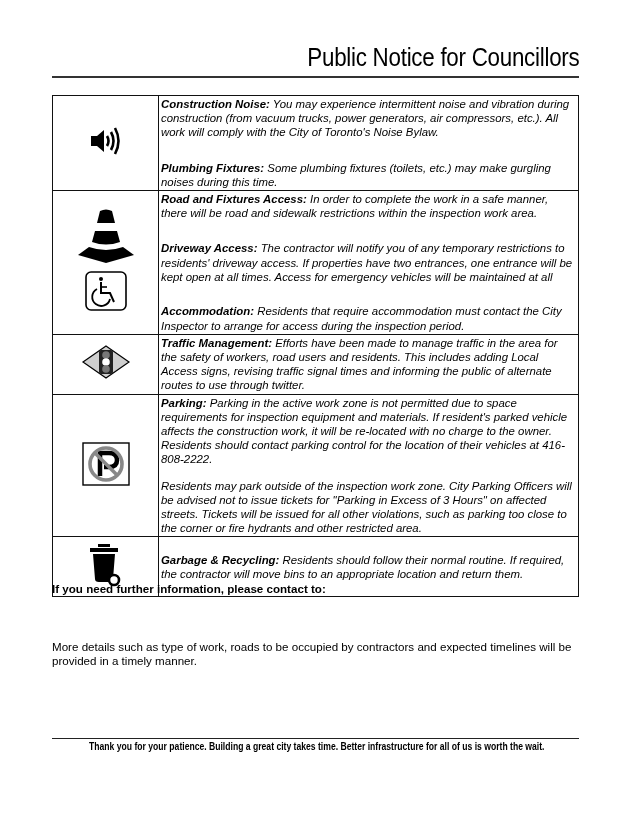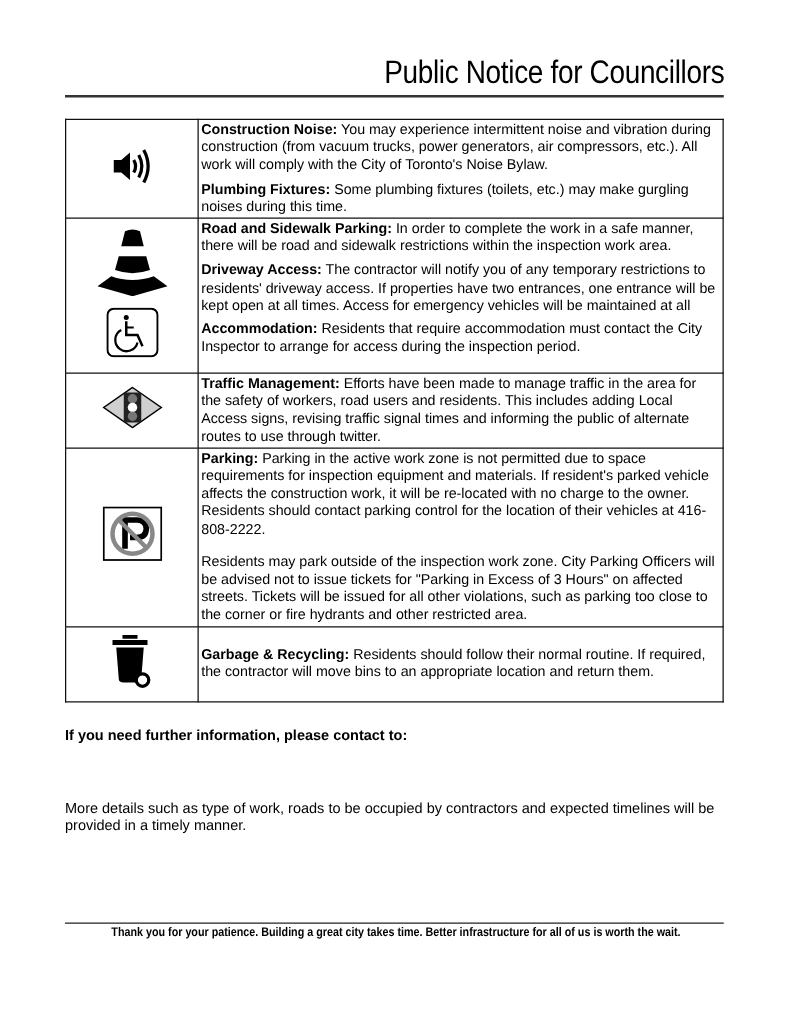--- a/index.html
+++ b/index.html
@@ -5,25 +5,25 @@
   html, body { margin:0; padding:0; background:#fff; }
   body { width:630px; height:815px; position:relative; overflow:hidden; font-family:"Liberation Sans", sans-serif; color:#000; }
   .header { position:absolute; left:52px; top:38px; width:527px; height:36px; }
   .logo { position:absolute; left:0; top:4px; height:30px; display:flex; align-items:flex-end; }
   .logo svg { display:block; }
   .logo-text { font-family:"Liberation Sans", sans-serif; font-weight:bold; font-size:24px; letter-spacing:-1.5px; transform:scaleX(0.82); transform-origin:left bottom; line-height:24px; margin-left:3px; margin-bottom:-1px; }
   .page-title { position:absolute; right:0; top:4px; font-size:26px; transform:scaleX(0.86); transform-origin:right top; white-space:nowrap; letter-spacing:-0.3px; }
   .header-rule { position:absolute; left:52px; top:76px; width:527px; height:2px; background:#333; }
 
   table.notice { position:absolute; left:52px; top:95px; width:527px; border-collapse:collapse; }
-  table.notice td { border:1.5px solid #111; vertical-align:top; padding:0; }
+  table.notice td { border:1.5px solid #111; vertical-align:top; padding:0;font-style:italic; }
   td.icon-cell { width:105px; text-align:center; vertical-align:middle !important; }
   td.text-cell { padding:1px 3px 1px 2px !important; font-size:11.4px; line-height:14.2px; }
   .para { margin:0; }
-  .para + .para { margin-top:5px; }
+  .para + .para { margin-top:21px; }
   .para.tight + .para.tight { margin-top:12px; }
   .para b { font-weight:bold; }
 
   .contact-heading { position:absolute; left:52px; top:550px; font-size:11.6px; font-weight:bold;margin-top:32px; }
   table.contacts { position:absolute; left:52px; top:577px; width:527px; border-collapse:collapse; font-size:11.4px; }
   table.contacts td { border:1.5px solid #111; padding:0 2px; height:13px; line-height:13px; }
   table.contacts td.role { width:195px; font-weight:bold; }
   .email { color:#3f7fd3; }
   .more-details { position:absolute; left:52px; top:640px; width:530px; font-size:11.6px; line-height:14px; }
   .footer-rule { position:absolute; left:52px; top:738px; width:527px; height:1px; background:#222; }
@@ -64,21 +64,21 @@
       <br>
       <svg width="42" height="40" viewBox="0 0 42 40" style="margin-top:4px;">
         <rect x="1" y="1" width="40" height="38" rx="5" fill="none" stroke="#000" stroke-width="1.6"></rect>
         <circle cx="16" cy="8" r="2" fill="#000"></circle>
         <path d="M16 11 V22 H25 L29 31" fill="none" stroke="#000" stroke-width="2"></path>
         <path d="M16 16 H22" stroke="#000" stroke-width="1.6"></path>
         <path d="M12 18 A9 9 0 1 0 25 28" fill="none" stroke="#000" stroke-width="1.8"></path>
       </svg>
     </td>
     <td class="text-cell">
-      <p class="para"><b>Road and Sidewalk Parking:</b><span> In order to complete the work in a safe manner, there will be road and sidewalk restrictions within the inspection work area.</span></p>
+      <p class="para"><b>Road and Fixtures Access:</b><span> In order to complete the work in a safe manner, there will be road and sidewalk restrictions within the inspection work area.</span></p>
       <p class="para" style="height:42px;overflow:hidden;"><b>Driveway Access:</b><span> The contractor will notify you of any temporary restrictions to residents' driveway access. If properties have two entrances, one entrance will be kept open at all times. Access for emergency vehicles will be maintained at all</span></p>
       <p class="para"><b>Accommodation:</b><span> Residents that require accommodation must contact the City Inspector to arrange for access during the inspection period.</span></p>
     </td>
   </tr>
   <tr style="height:56px;">
     <td class="icon-cell">
       <svg width="50" height="34" viewBox="0 0 50 34">
         <path d="M25 1 L48 17 L25 33 L2 17 Z" fill="#cfcfcf" stroke="#000" stroke-width="1.2"></path>
         <rect x="18" y="5" width="14" height="24" rx="2" fill="#222"></rect>
         <circle cx="25" cy="10" r="3.8" fill="#777"></circle>

